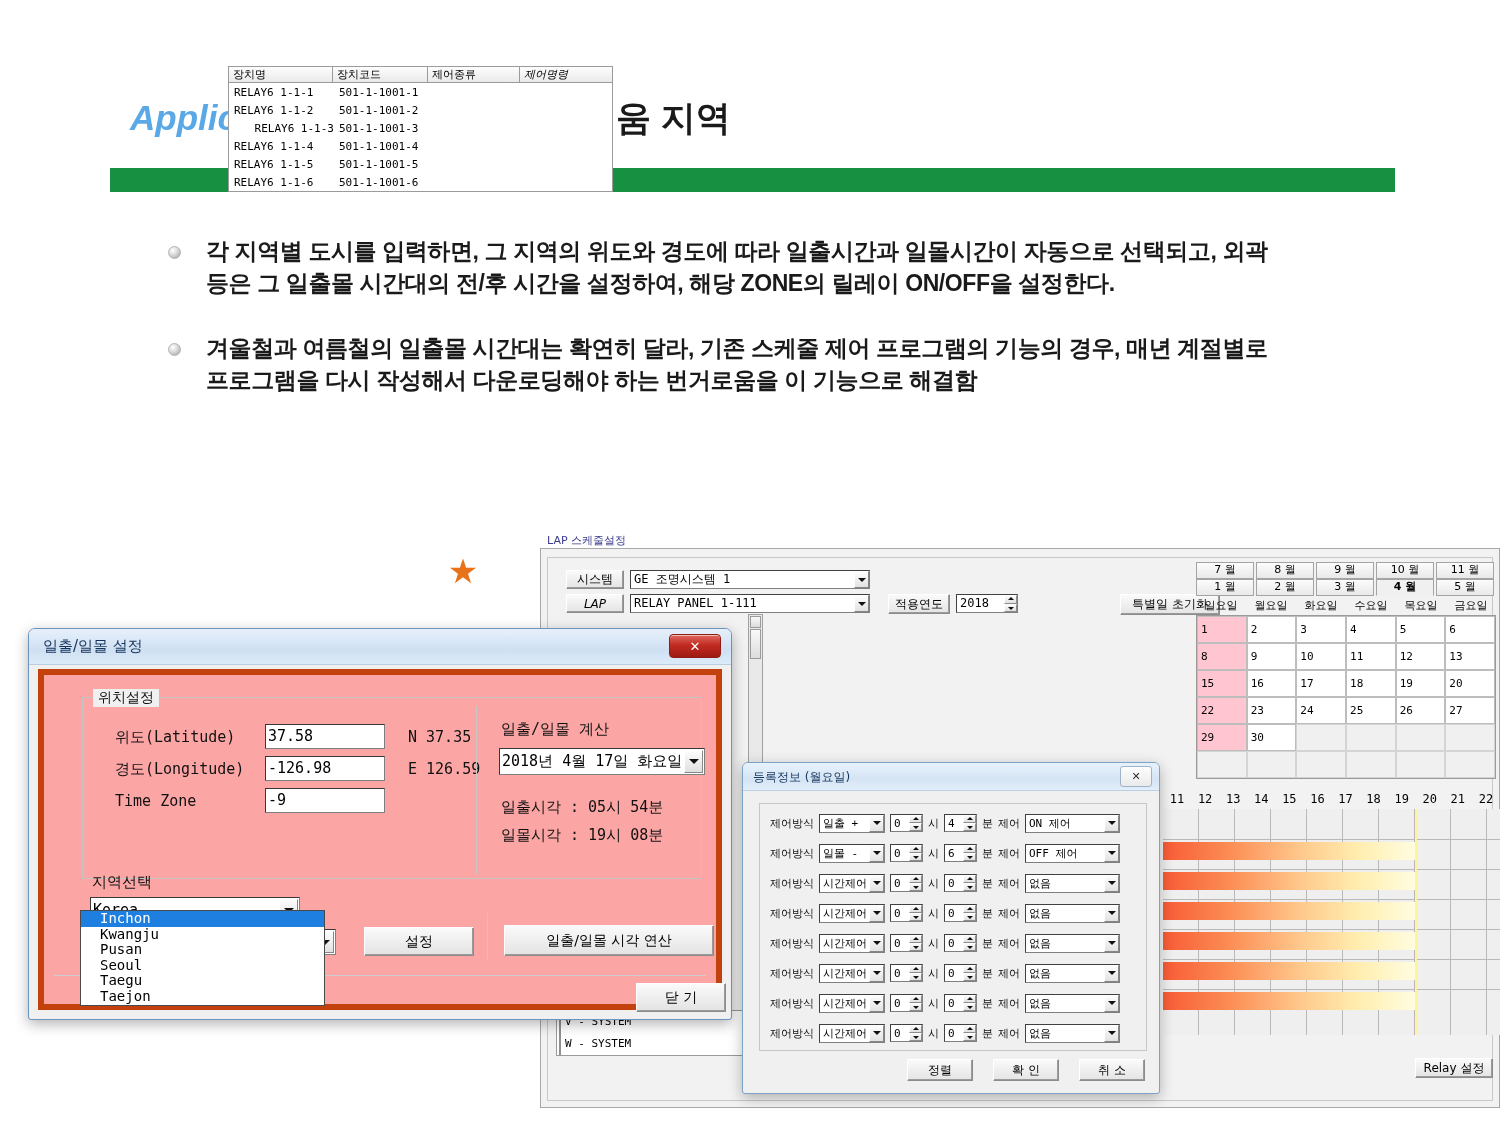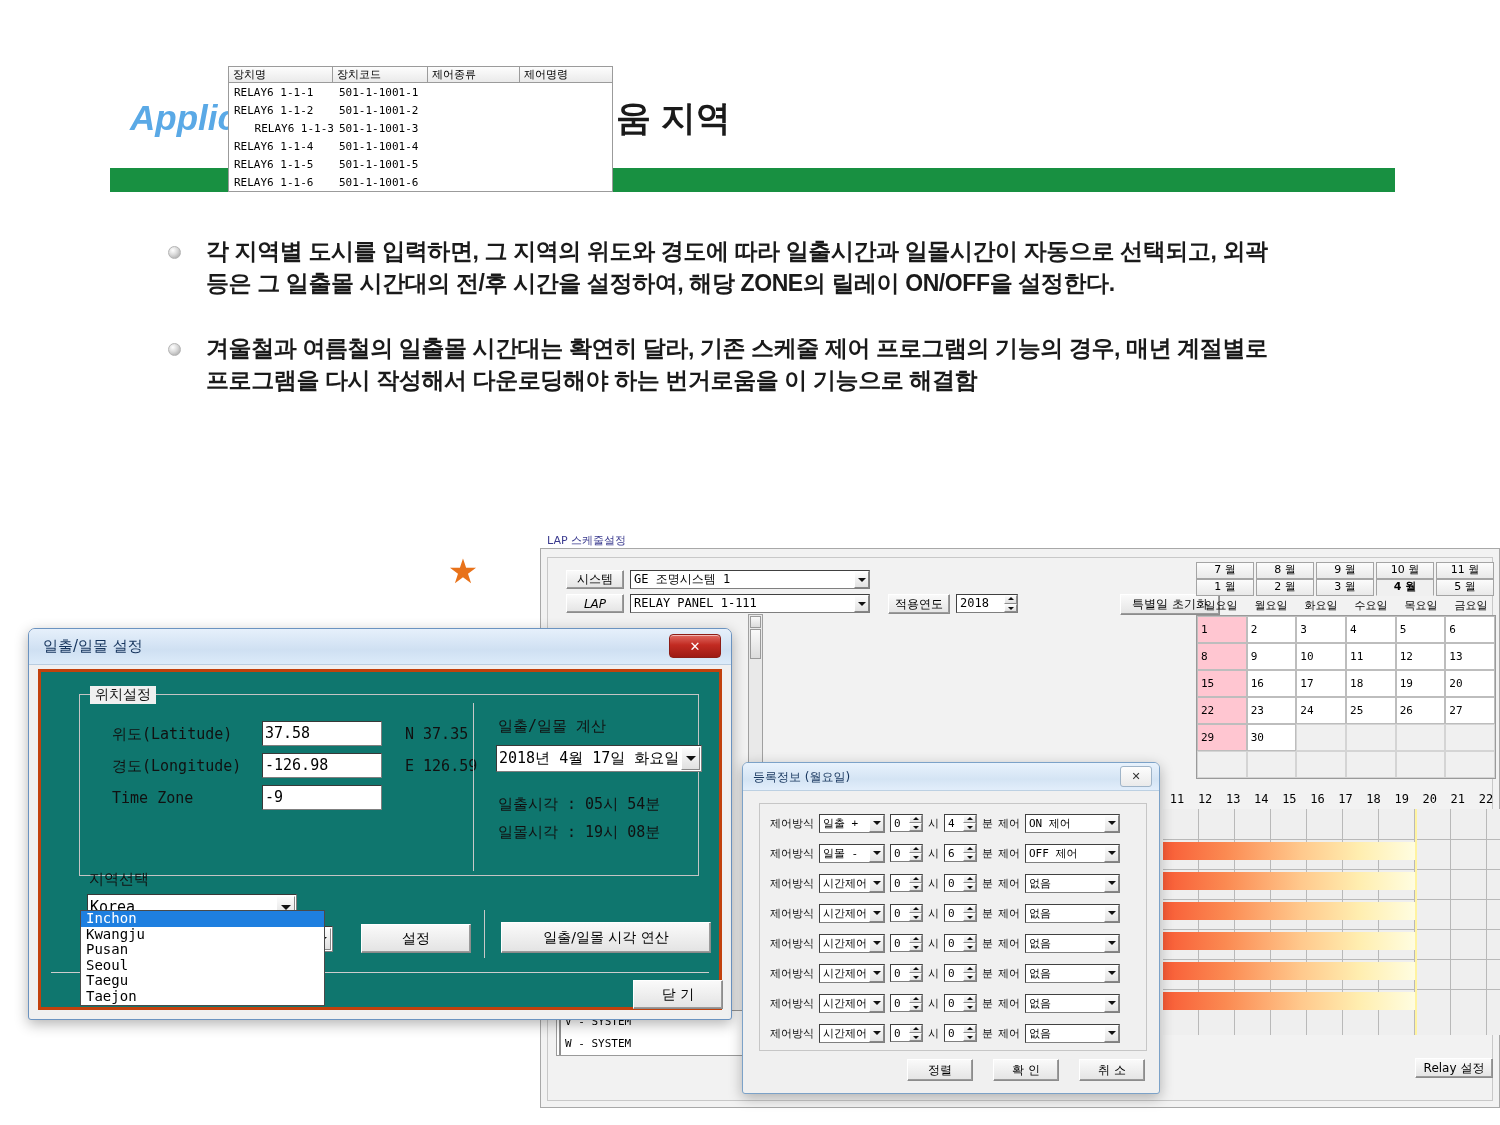--- a/index.html
+++ b/index.html
@@ -218,21 +218,21 @@
     position:absolute; right:10px; top:5px; width:52px; height:24px;
     background:linear-gradient(#e06a62,#c22b22 45%,#9e1a13);
     border:1px solid #8d1d16; border-radius:4px;
     color:#fff; font-family:"DejaVu Sans", sans-serif; font-size:13px;
     font-weight:bold;
     display:flex; align-items:center; justify-content:center;
     box-shadow:inset 0 1px 0 rgba(255,255,255,.55);
   }
   #sun-body {
     position:absolute; left:9px; top:40px; right:9px; bottom:9px;
-    background:#0f766e; border:3px solid #c2410c;
+    background:#fca5a5; border:6px solid #c2410c;
   }
   .group {
     position:absolute; border:1px solid #c4c4c4;
   }
   .group > .gtitle {
     position:absolute; left:10px; top:-9px; background:#f0f0f0; padding:0 5px;
     font-family:"DejaVu Sans", sans-serif; font-size:14px; color:#111;
     white-space:nowrap;
   }
   .sunlbl { font-family:"DejaVu Sans Mono", monospace; font-size:15px; color:#111; white-space:nowrap; }
@@ -258,21 +258,21 @@
   .suncombo .arrow:after {
     content:""; border-left:5px solid transparent; border-right:5px solid transparent;
     border-top:5px solid #111;
   }
   #city-list {
     position:absolute; left:80px; top:910px; width:245px; height:96px;
     background:#ffffff; border:1px solid #4a4a4a; z-index:40;
   }
   #city-list div {
     font-family:"DejaVu Sans Mono", monospace; font-size:14px; color:#000;
-    padding-left:5px; line-height:15.5px; white-space:nowrap;
+    padding-left:19px; line-height:15.5px; white-space:nowrap;
   }
   #city-list div.hi { background:#1e7fe0; color:#ffffff; }
 
   
   #reg-dialog {
     left:742px; top:762px; width:418px; height:332px;
     background:#f0f0f0; border:1px solid #7ca2c8;
     border-radius:6px 6px 3px 3px;
     box-shadow:0 4px 14px rgba(0,0,0,0.28);
   }
@@ -371,21 +371,21 @@
 <div id="dev-scroll">
   <div class="up"></div>
   <div class="thumb"></div>
 </div>
 
 <div id="dev-table">
   <div id="dev-head">
     <div style="width:105px;">장치명</div>
     <div style="width:95px;">장치코드</div>
     <div style="width:92px;">제어종류</div>
-    <div style="width:93px;">제어명령</div>
+    <div style="width:93px;font-style:italic;">제어명령</div>
   </div>
   <div id="dev-body">
     <div class="dev-row">
         <span style="width:105px;">RELAY6 1-1-1</span>
         <span style="width:95px;">501-1-1001-1</span>
       </div>
     <div class="dev-row">
         <span style="width:105px;">RELAY6 1-1-2</span>
         <span style="width:95px;">501-1-1001-2</span>
       </div>

